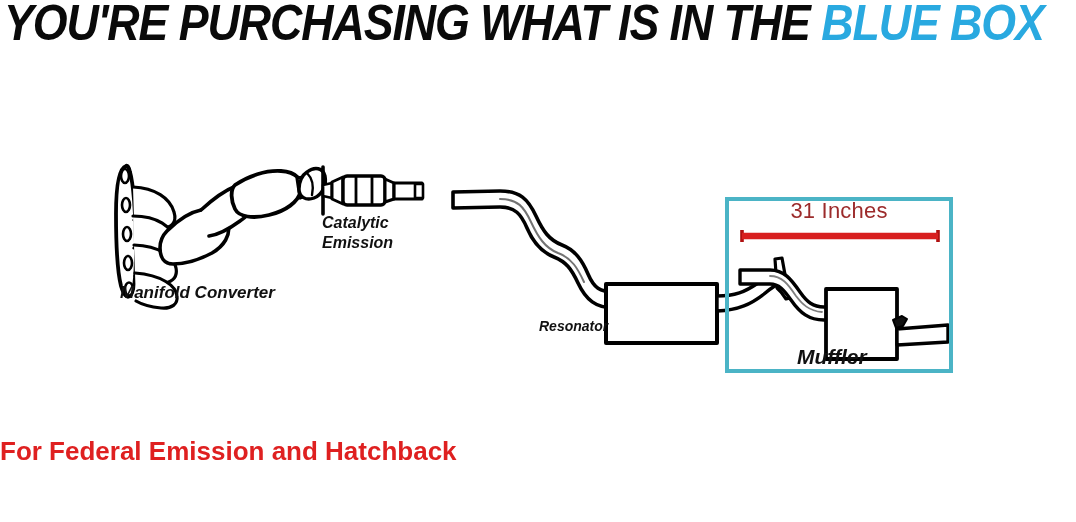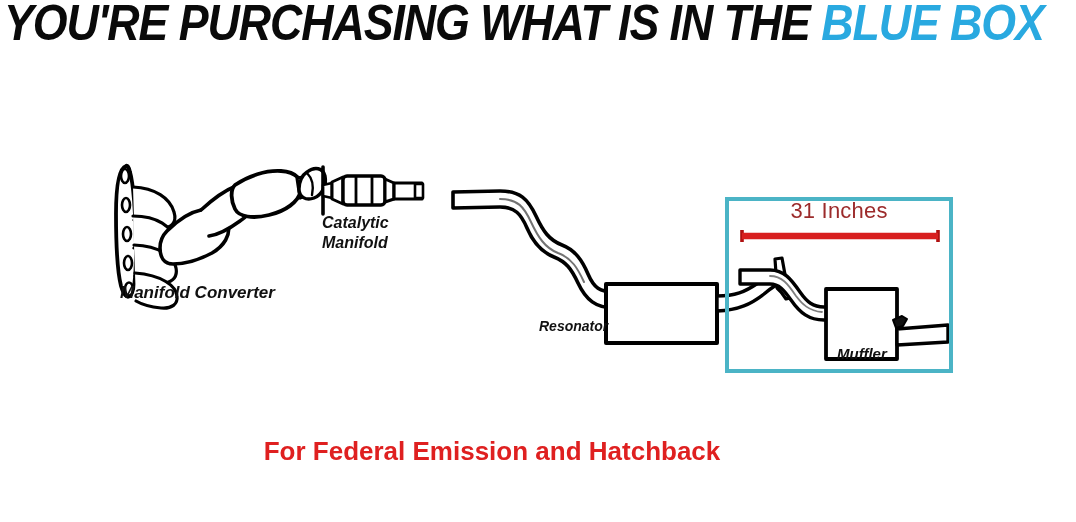--- a/index.html
+++ b/index.html
@@ -78,23 +78,23 @@
     white-space: normal;
     width: 110px;
   }
   #lbl-resonator {
     left: 539px;
     top: 318px;
     font-size: 14px;
     font-style: italic;
   }
   #lbl-muffler {
-    left: 837px;
+    left: 797px;
     top: 345px;
-    font-size: 15px;
+    font-size: 21px;
   }
 
   
   #blue-box {
     position: absolute;
     left: 725px;
     top: 197px;
     width: 228px;
     height: 176px;
     border: 4px solid #4bb4c6;
@@ -120,24 +120,24 @@
     position: absolute;
     left: 740px;
     top: 229px;
     width: 200px;
     height: 14px;
   }
 
   
   #bottom-note {
     position: absolute;
-    left: 16px;
+    left: 0;
     top: 434px;
     width: 952px;
-    text-align: center;
+    text-align: left;
     font-family: "Liberation Sans", sans-serif;
     font-weight: bold;
     font-size: 26px;
     line-height: 34px;
     color: #df2020;
   }
 </style>
 </head>
 <body>
 
@@ -269,21 +269,21 @@
       <path d="M893 268 L902 264 L907 267 L903 274 L896 276 Z" fill="#111111" stroke-width="2.0"></path>
 
       <path d="M897 277 L948 273 L948 290 L897 293 Z" stroke-width="3.4"></path>
     </g>
   </svg>
 
   <div class="lbl" id="lbl-manifold">Manifold Converter</div>
 
   <div class="lbl" id="lbl-catalytic">
     <span>Catalytic</span><br>
-    <span>Manifold</span>
+    <span>Emission</span>
   </div>
 
   <div class="lbl" id="lbl-resonator">Resonator</div>
 
   <div id="blue-box"></div>
 
   <div id="measure-label">31 Inches</div>
 
   <svg id="measure-bar" viewBox="0 0 200 14">
     <line x1="2" y1="1" x2="2" y2="13" stroke="#b01010" stroke-width="3.6"></line>

